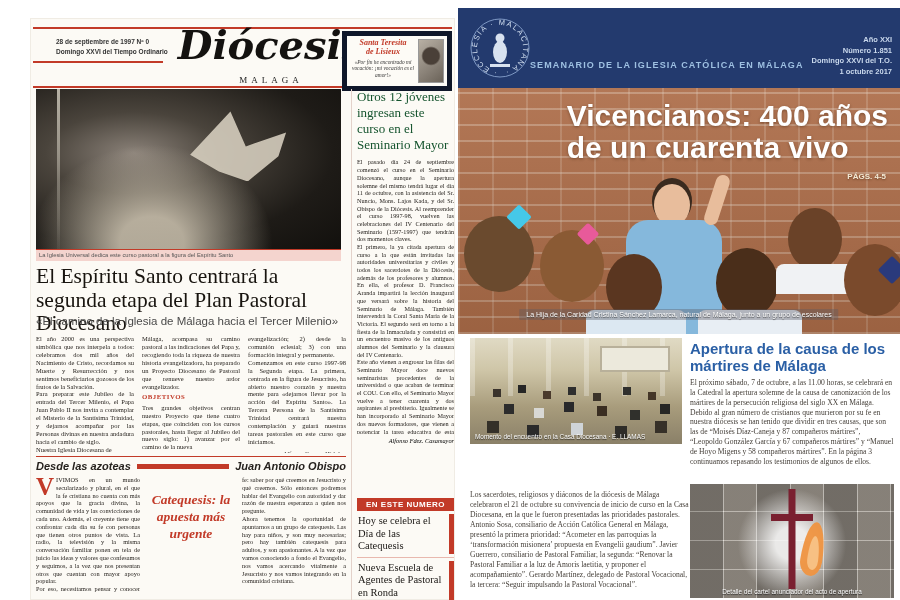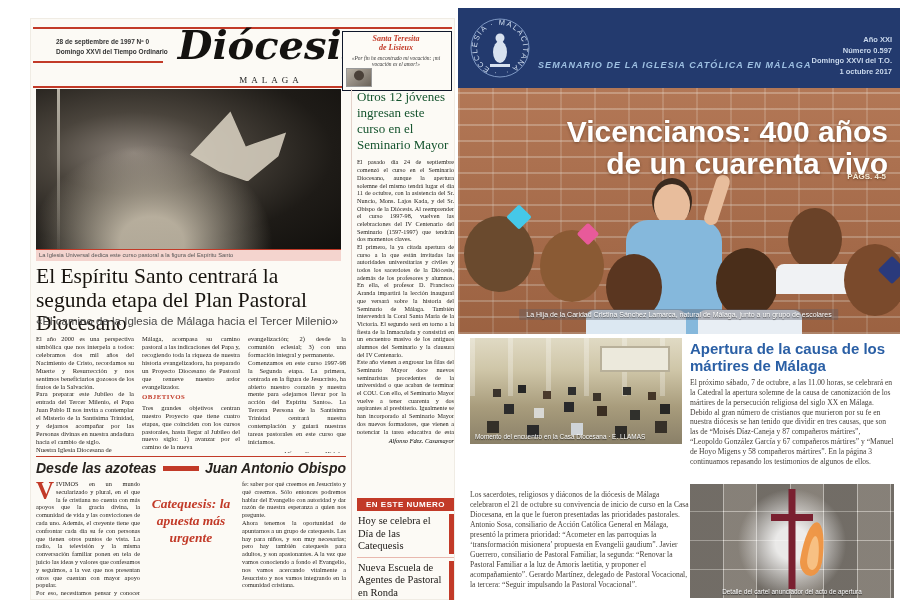--- a/index.html
+++ b/index.html
@@ -25,21 +25,21 @@
     position:absolute; left:135px; top:4px; width:210px; text-align:center;
     font-family:"DejaVu Serif", serif; font-style:italic; font-weight:bold;
     font-size:40px; color:#141210; line-height:1.1;
   }
   #lp-masthead-sub {
     position:absolute; left:135px; top:56px; width:210px; text-align:center;
     font-size:9px; letter-spacing:4px; color:#222;
   }
   #saint-box {
     position:absolute; right:2px; top:12px; width:110px; height:60px;
-    border:1px solid #0f172a; background:#fdfbf6; display:flex; padding:3px;flex-direction:column;
+    border:5px solid #0f172a; background:#fdfbf6; display:flex; padding:3px;
   }
   #saint-box .sb-text { flex:1; padding-right:2px; }
   .sb-title {
     color:#c23a28; font-style:italic; font-weight:bold; font-size:8px;
     text-align:center; line-height:1.1;
   }
   .sb-quote {
     margin-top:2px; font-style:italic; font-size:5.4px; color:#333;
     text-align:center; line-height:1.25;
   }
@@ -121,21 +121,21 @@
   }
 
   
   #lp-bottom {
     position:absolute; left:5px; top:437px; width:310px; height:148px;
     border-top:1.5px solid #c23a28; padding-top:3px;
   }
   #lpb-header { display:flex; align-items:center; }
   .lpb-title {
     font-family:"Liberation Sans", sans-serif; font-style:italic; font-weight:bold;
-    font-size:14px; color:#26221e;
+    font-size:11px; color:#26221e;
   }
   #lpb-bar { flex:1; height:5px; background:#c23a28; margin:0 6px; }
   #lpb-body { display:flex; gap:7px; margin-top:4px; }
   .lpb-col {
     flex:1.1; font-size:6.3px; line-height:1.24; text-align:justify;
     color:#26221e; overflow:hidden; max-height:118px;
   }
   .dropcap {
     float:left; font-size:25px; line-height:.8; color:#c23a28;
     font-weight:bold; margin:1px 2px 0 0;
@@ -153,39 +153,39 @@
     position:absolute; left:0; top:0; width:442px; height:80px; background:#233a6e;
   }
   #rp-seal { position:absolute; left:12px; top:10px; width:60px; height:60px; }
   #rp-title {
     position:absolute; left:78px; top:6px;
     font-family:"DejaVu Serif", serif; font-weight:bold; font-size:33px; line-height:1.2;
   }
   #rp-title .t1 { color:#ffffff; }
   #rp-title .t2 { color:#a9c6e6; }
   #rp-subtitle {
-    position:absolute; left:80px; top:52px;
+    position:absolute; left:72px; top:52px;
     font-family:"Liberation Sans", sans-serif; font-weight:bold; font-size:9px;
-    letter-spacing:1.1px; color:#9ec0e2;font-style:italic;
+    letter-spacing:1.1px; color:#9ec0e2;
   }
   #rp-meta {
     position:absolute; right:8px; top:27px; text-align:right;
     font-family:"Liberation Sans", sans-serif; font-weight:bold; font-size:7.5px;
     line-height:1.4; color:#c9d8ec;
   }
   #rp-hero {
     position:absolute; left:0; top:80px; width:442px; height:246px; overflow:hidden;
     background-color:#ad6d49;
     background-image:
       linear-gradient(rgba(255,255,255,.07), rgba(0,0,0,.10)),
       repeating-linear-gradient(0deg, rgba(230,215,200,.35) 0 2px, rgba(0,0,0,0) 2px 16px),
       repeating-linear-gradient(90deg, rgba(230,215,200,.22) 0 2px, rgba(0,0,0,0) 2px 34px);
   }
   #hero-headline {
-    position:absolute; right:12px; top:28px; text-align:right;
+    position:absolute; right:12px; top:12px; 
     font-family:"Liberation Sans", sans-serif; font-weight:bold; font-size:30px;
     line-height:1.08; color:#ffffff; text-shadow:0 1px 3px rgba(60,30,10,.45);
   }
   #hero-pags {
     position:absolute; right:14px; top:84px;
     font-family:"Liberation Sans", sans-serif; font-weight:bold; font-size:8px;
     color:#f3ead6; text-shadow:0 1px 2px rgba(60,30,10,.5);
   }
   .head { position:absolute; border-radius:50%; }
   .shoulder { position:absolute; border-radius:8px 8px 0 0; }
@@ -373,21 +373,21 @@
         <text font-size="7.5" fill="#cfdcee" font-family="Liberation Sans, sans-serif" letter-spacing="1.5">
           <textPath href="#sealCircle" startOffset="2%">· ECCLESIA · MALACITANA ·</textPath>
         </text>
         <ellipse cx="30" cy="34" rx="7" ry="11" fill="#d8e2f0"></ellipse>
         <circle cx="30" cy="20" r="4.5" fill="#d8e2f0"></circle>
         <rect x="20" y="46" width="20" height="3" fill="#d8e2f0"></rect>
       </svg>
       <div id="rp-subtitle">SEMANARIO DE LA IGLESIA CATÓLICA EN MÁLAGA</div>
       <div id="rp-meta">
         <div>Año XXI</div>
-        <div>Número 0.597</div>
+        <div>Número 1.851</div>
         <div>Domingo XXVI del T.O.</div>
         <div>1 octubre 2017</div>
       </div>
     </div>
 
     <div id="rp-hero">
 
       <div class="head" style="left:196px; top:96px; width:36px; height:42px; background:#e8bd9c; box-shadow:0 -4px 0 2px #3a2a1e;"></div>
       <div class="shoulder" style="left:168px; top:132px; width:96px; height:114px; background:#85b8dc; border-radius:22px 22px 0 0;"></div>
       <div style="position:absolute; left:252px; top:86px; width:14px; height:52px; background:#e8bd9c; border-radius:7px; transform:rotate(18deg);"></div>

